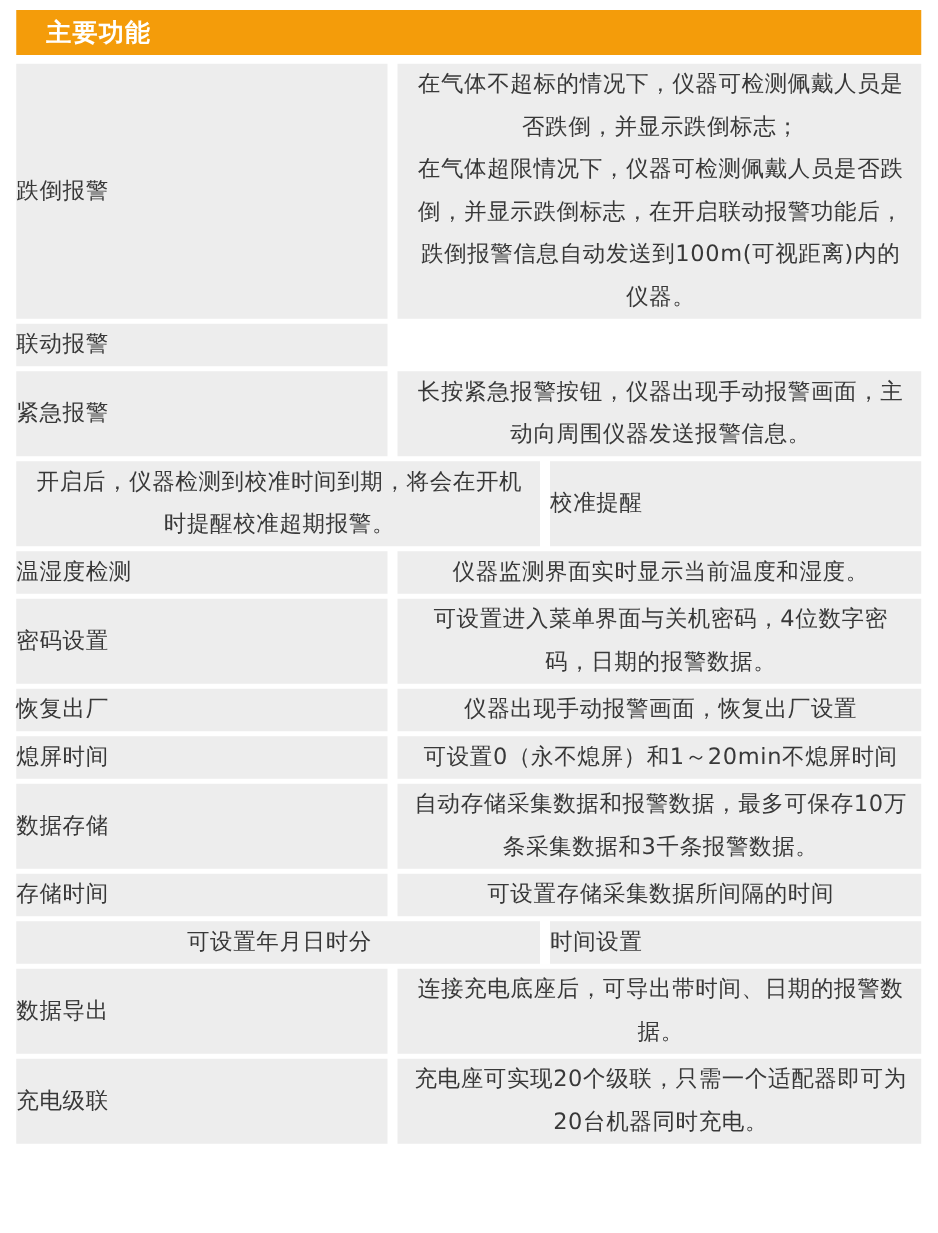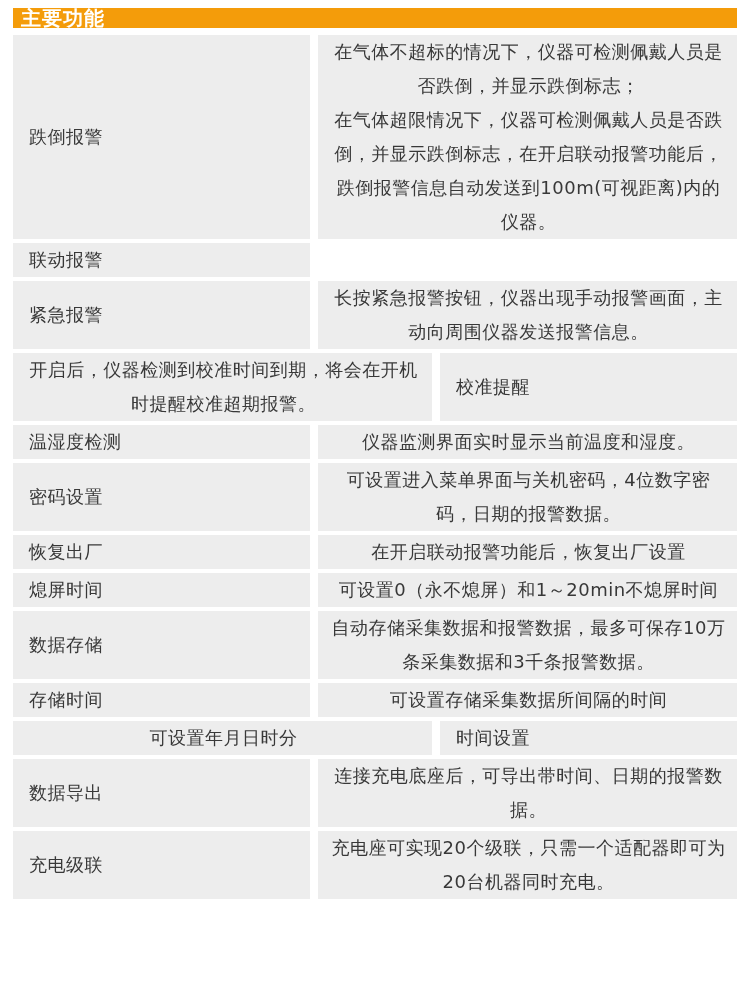--- a/index.html
+++ b/index.html
@@ -14,24 +14,24 @@
     font-family: "DejaVu Sans", "Liberation Sans", sans-serif;
   }
   body { width: 750px; }
   .page {
     width: 750px;
     min-height: 986px;
     padding: 8px 13px 8px 13px;
   }
   .header-bar {
     background: var(--accent);
-    height: 20px;
+    height: 36px;
     display: flex;
     align-items: center;
-    padding-left: 8px;
+    padding-left: 24px;
     margin-bottom: 7px;
   }
   .header-title {
     color: #FFFFFF;
     font-size: 20px;
     font-weight: bold;
     letter-spacing: 1px;
   }
   .spec-table {
     display: flex;
@@ -47,21 +47,20 @@
     color: var(--text);
     font-size: 18px;
     line-height: 34px;
     letter-spacing: 0.5px;
   }
   .cell-label {
     width: 297px;
     flex: 0 0 297px;
     display: flex;
     align-items: center;
-    padding-left: 16px;
   }
   .cell-desc {
     flex: 1 1 auto;
     padding: 0 10px 0 12px;
   }
   .desc-paragraph {
     text-align: center;
   }
 </style>
 </head>
@@ -123,21 +122,21 @@
     <div class="cell cell-desc">
           <div class="desc-paragraph">可设置进入菜单界面与关机密码，4位数字密码，日期的报警数据。</div>
         </div>
   </div>
 
   <div class="spec-row">
     <div class="cell cell-label">
       <span>恢复出厂</span>
     </div>
     <div class="cell cell-desc">
-          <div class="desc-paragraph">在开启联动报警功能后，恢复出厂设置</div>
+          <div class="desc-paragraph">仪器出现手动报警画面，恢复出厂设置</div>
         </div>
   </div>
 
   <div class="spec-row">
     <div class="cell cell-label">
       <span>熄屏时间</span>
     </div>
     <div class="cell cell-desc">
           <div class="desc-paragraph">可设置0（永不熄屏）和1～20min不熄屏时间</div>
         </div>

